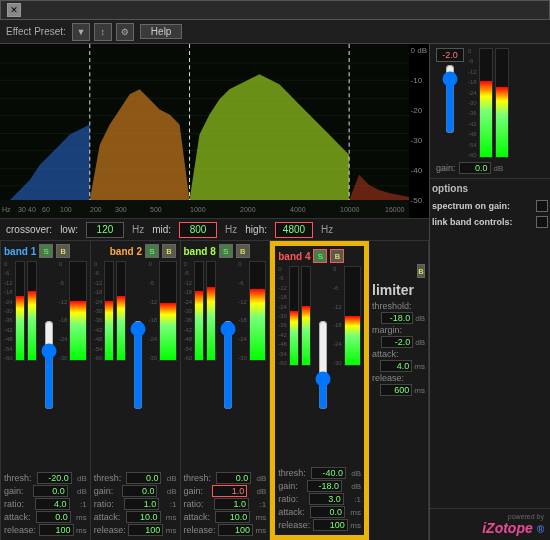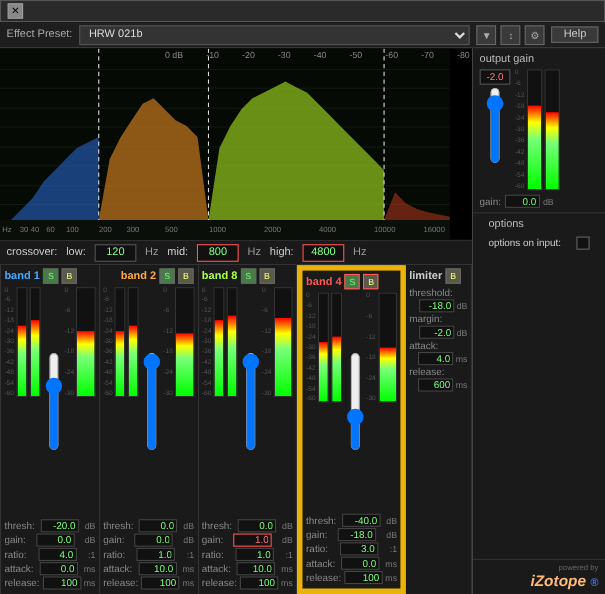--- a/index.html
+++ b/index.html
@@ -105,21 +105,21 @@
       overflow: hidden;
     }
 
     
     .db-scale-right {
       position: absolute;
       right: 2px;
       top: 2px;
       bottom: 20px;
       display: flex;
-      flex-direction: row;
+      flex-direction: column;
       justify-content: space-between;
       font-size: 8px;
       color: #888;
       gap: 21px;
     }
 
     
     .crossover-bar {
       background: #1a1a1a;
       padding: 3px 6px;
@@ -268,22 +268,23 @@
     }
 
     .out-meter-fill {
       position: absolute;
       bottom: 0;
       left: 0;
       right: 0;
     }
 
     .options-section {
-      padding: 4px 14px;
+      padding: 4px 2px;
       flex: 1;
+      font-weight: bold;
     }
 
     .options-row {
       display: flex;
       align-items: center;
       justify-content: space-between;
       margin-bottom: 4px;
       font-size: 9px;
     }
 
@@ -349,23 +350,20 @@
   </style>
 </head>
 <body>
 
 <div class="title-bar">
   <div class="close-btn">✕</div>
 </div>
 
 <div class="preset-bar">
   <span class="preset-label">Effect Preset:</span>
-  <select class="preset-select">
-    <option>HRW 021b</option>
-  </select>
   <div class="preset-icons">
     <div class="preset-icon">▼</div>
     <div class="preset-icon">↕</div>
     <div class="preset-icon">⚙</div>
   </div>
   <div class="help-btn">Help</div>
 </div>
 
 <div class="main-content">
 
@@ -739,21 +737,21 @@
           <div class="param-row">
             <span class="param-label">release:</span>
             <input class="param-value" type="text" value="100" style="">
             <span class="param-unit">ms</span>
           </div>
         </div>
       </div>
 
       <div class="limiter-panel">
         <div class="limiter-header">
-          <span class="band-label" style="color:#ccc;font-size:10px;">limiter</span>
+          <span class="band-label" style="color:#ccc;font-size:14px;margin-top:38px;">limiter</span>
           <div class="band-btn bypass">B</div>
         </div>
         <div class="band-params">
           <div class="param-row">
             <span class="param-label">threshold:</span>
           </div>
           <div style="display:flex;justify-content:flex-end;align-items:center;gap:2px;margin-bottom:1px;">
             <input class="param-value" type="text" value="-18.0" style="width: 32px;">
             <span class="param-unit">dB</span>
           </div>
@@ -780,21 +778,20 @@
           </div>
         </div>
       </div>
 
     </div>
   </div>
 
   <div class="right-panel">
 
     <div class="output-gain-section">
-      <div class="section-title">output gain</div>
 
       <div style="display:flex;gap:4px;align-items:flex-start;">
 
         <div style="display:flex;flex-direction:column;align-items:center;">
           <div style="background:#111;border:1px solid #555;color:#f77;font-size:9px;text-align:center;width:28px;padding:1px;margin-bottom:2px;">-2.0</div>
 
           <input type="range" orient="vertical" min="-60" max="6" value="-2" style="writing-mode: vertical-lr; direction: rtl; width: 18px; height: 70px; appearance: slider-vertical;">
         </div>
 
         <div style="display:flex;gap:2px;align-items:flex-end;">
@@ -825,29 +822,33 @@
         <input class="param-value" type="text" value="0.0" style="width: 32px;">
         <span class="param-unit">dB</span>
       </div>
     </div>
 
     <div class="options-section">
       <div class="section-title">options</div>
 
       <div style="margin-top:6px;">
         <div class="options-row">
-          <span>options on input:</span>
+          <span>spectrum on gain:</span>
+          <div class="checkbox-indicator"></div>
+        </div>
+        <div class="options-row">
+          <span>link band controls:</span>
           <div class="checkbox-indicator"></div>
         </div>
       </div>
     </div>
 
     <div class="izotope-logo">
       <div style="font-size:7px;color:#666;">powered by</div>
       <div style="font-size:14px;color:#4af;font-style:italic;font-weight:bold;">
-        <span style="color:#fdba74;">iZotope</span>
+        <span style="color:#ec4899;">iZotope</span>
         <span style="font-size:10px;color:#47d;">®</span>
       </div>
     </div>
 
   </div>
 
 </div>
 
 </body></html>

